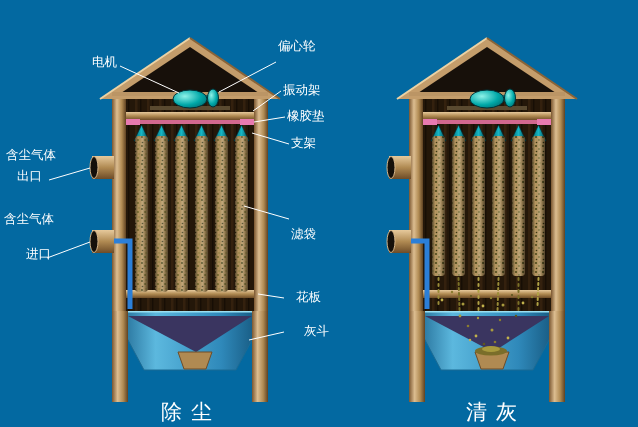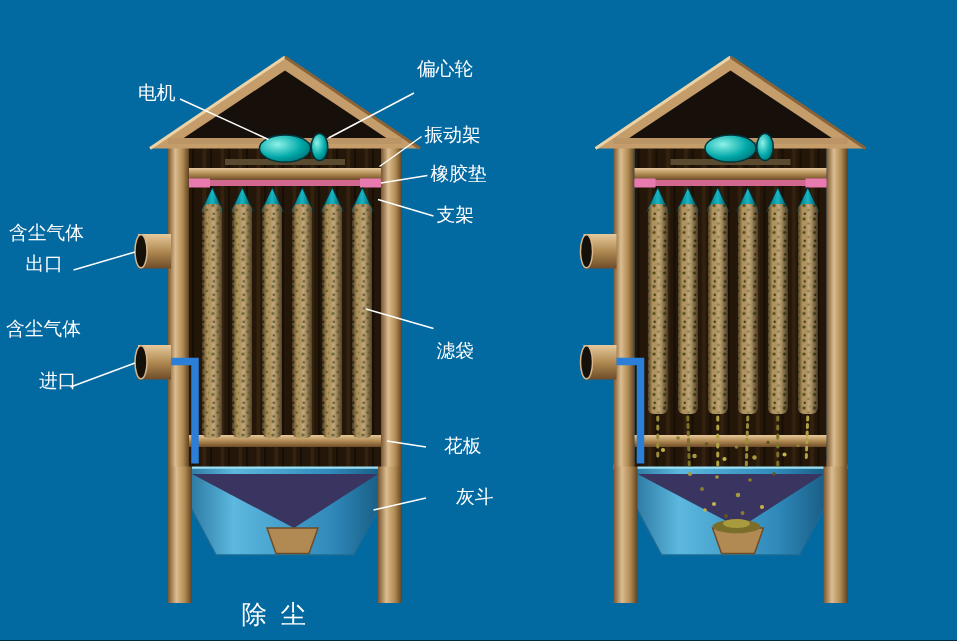--- a/index.html
+++ b/index.html
@@ -1,20 +1,20 @@
 <!DOCTYPE html>
 <html><head>
 <meta charset="utf-8">
 <style>
   html,body{margin:0;padding:0;background:#000;}
   .stage{position:relative;width:638px;height:427px;background:#0369a1;overflow:hidden;
          font-family:"Liberation Sans",sans-serif;}
   .stage svg{position:absolute;left:0;top:0;}
   .lbl{position:absolute;color:#fff;font-size:12.5px;line-height:1.1;white-space:nowrap;}
-  .caption{position:absolute;color:#fff;font-size:17px;letter-spacing:9px;white-space:nowrap;}
+  .caption{position:absolute;color:#fff;font-size:21px;letter-spacing:9px;white-space:nowrap;}
 </style>
 </head>
 <body>
 
 <div class="stage">
 
   <svg width="638" height="427" viewBox="0 0 638 427">
     <defs>
       <linearGradient id="woodV" x1="0" y1="0" x2="1" y2="0">
         <stop offset="0" stop-color="#7a5630"></stop>
@@ -194,13 +194,14 @@
   <div class="lbl" style="left:291px;top:137px">支架</div>
   <div class="lbl" style="left:6px;top:149px">含尘气体</div>
   <div class="lbl" style="left:17px;top:170px">出口</div>
   <div class="lbl" style="left:4px;top:213px">含尘气体</div>
   <div class="lbl" style="left:26px;top:248px">进口</div>
   <div class="lbl" style="left:291px;top:228px">滤袋</div>
   <div class="lbl" style="left:296px;top:291px">花板</div>
   <div class="lbl" style="left:304px;top:325px">灰斗</div>
 
   <div class="caption" style="left:161px;top:398px">除尘</div>
+  <div class="caption" style="left:466px;top:398px">清灰</div>
 </div>
 
 </body></html>

